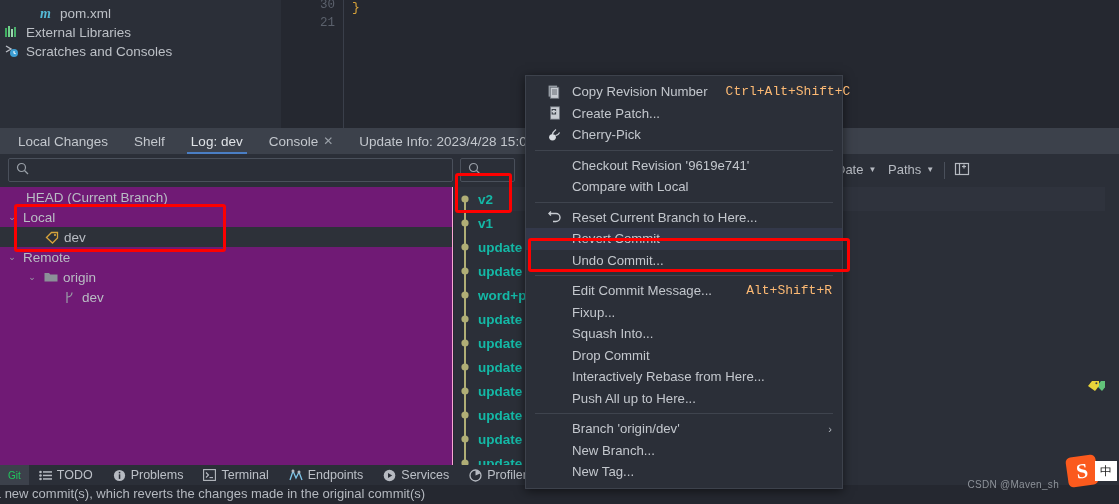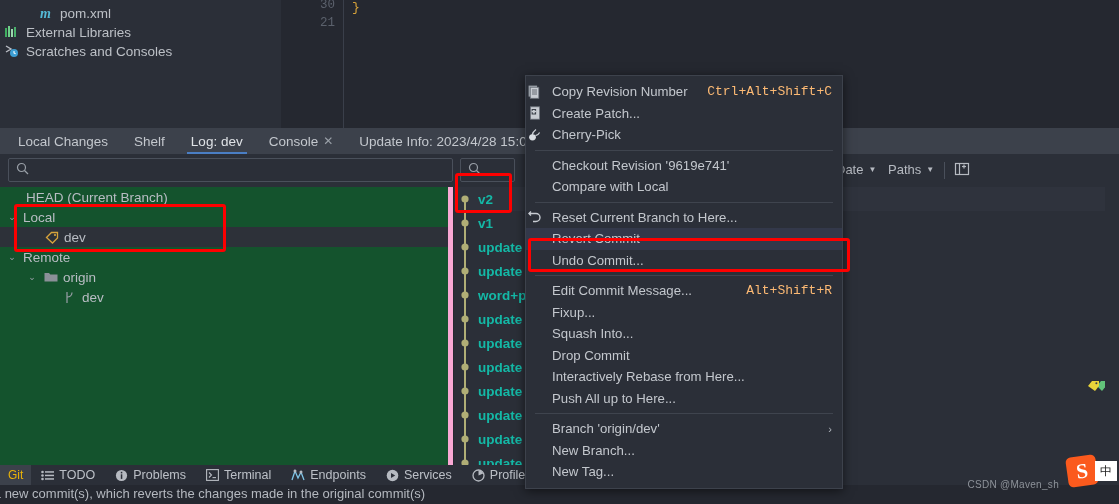--- a/index.html
+++ b/index.html
@@ -60,60 +60,60 @@
     display: flex; align-items: center; padding-left: 7px;
   }
   .filter-item {
     position: absolute; top: 8px; display: flex; align-items: center; gap: 5px;
     font-size: 13px; color: #b6bac1; white-space: nowrap;
   }
   .filter-item .caret { font-size: 8px; }
   .vdiv { position: absolute; top: 8px; width: 1px; height: 17px; background: #4a505b; }
 
   
-  .branches { position: absolute; left: 0; top: 187px; width: 453px; bottom: 35px; background: #14532d; border-right: 5px solid #f9a8d4; }
+  .branches { position: absolute; left: 0; top: 187px; width: 453px; bottom: 35px; background: #701a75; border-right: 1px solid #f9a8d4; }
   .brow { display: flex; align-items: center; height: 20px; gap: 5px; white-space: nowrap; font-size: 13.5px; color: #b9bdc4; }
   .brow.sel { background: #2d3139; }
   .chev { width: 12px; flex: 0 0 12px; display:inline-flex; align-items:center; justify-content:center; font-size: 9px; color: #9aa0a8; }
 
   
   .commits { position: absolute; left: 454px; top: 187px; right: 0; bottom: 35px; background: #2b2f38; }
   .crow { position: relative; height: 24px; display: flex; align-items: center; }
   .graph { position: absolute; left: 0; top: 0; width: 24px; height: 24px; }
   .clabel { margin-left: 24px; font-size: 13.5px; font-weight: bold; color: #14b8a6; white-space: nowrap; }
 
   
   .ctxmenu {
     position: absolute; left: 525px; top: 75px; width: 318px;
     background: #2b2f38; border: 1px solid #3d424c;
     box-shadow: 0 2px 10px rgba(0,0,0,.55);
     padding: 5px 0; z-index: 60;
   }
   .mi {
     display: flex; align-items: center; height: 21.5px;
-    padding: 0 10px 0 0; font-size: 13.2px; color: #c3c7cd; white-space: nowrap;
+    padding: 0 10px 0 20px; font-size: 13.2px; color: #c3c7cd; white-space: nowrap;
   }
   .mi .mic { width: 18px; flex: 0 0 18px; display: inline-flex; align-items: center; justify-content: center; }
   .mi .mtext { flex: 1 1 auto; padding-left: 8px; }
   .mi .mkey { color: #fdba74; font-size: 13px; padding-left: 18px; font-family: Liberation Mono, monospace; }
   .mi .arrow { font-size: 11px; color: #b2b7be; }
   .mi.selected { background: #33384a; }
   .msep { height: 1px; background: #3f444e; margin: 4px 9px; }
 
   
   .redbox { position: absolute; border: 3px solid #fe0000; border-radius: 3px; z-index: 90; pointer-events: none; }
 
   
   .statusbar {
     position: absolute; left: 0; bottom: 19px; width: 1119px; height: 20px;
     background: #2b2f38; display: flex; align-items: center;
   }
   .sb-git {
     height: 20px; display: flex; align-items: center; padding: 0 8px;
-    background: #3c414b; color: #eab308; font-size: 12px;
+    background: #3c414b; color: #22c55e; font-size: 10px;
   }
   .sb-item { display: flex; align-items: center; gap: 5px; padding: 0 10px; font-size: 12.5px; color: #bcc0c7; white-space: nowrap; }
 
   .hintbar { position: absolute; left: 0; bottom: 0; width: 1119px; height: 19px; background: #252830; overflow: hidden; }
   .hinttext { position: absolute; left: -38px; top: 1px; font-size: 13px; color: #b4b8bf; white-space: nowrap; }
 
   .watermark { position: absolute; right: 60px; bottom: 14px; font-size: 10px; color: #8d9299; letter-spacing: .3px; }
   .sogou {
     position: absolute; right: 22px; bottom: 18px; width: 30px; height: 30px;
     background: #fb5a1d; border-radius: 5px; transform: rotate(-8deg);

